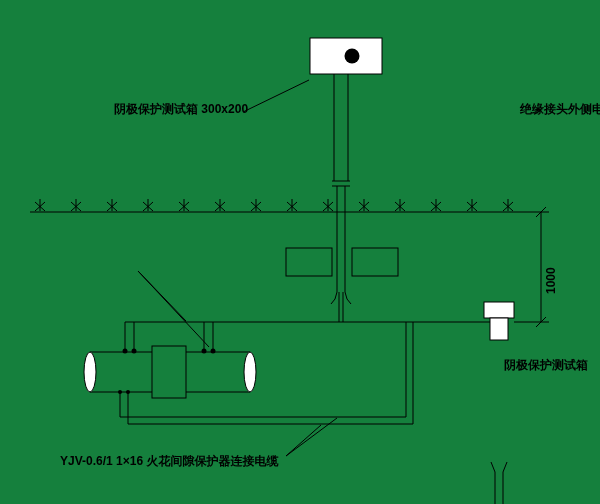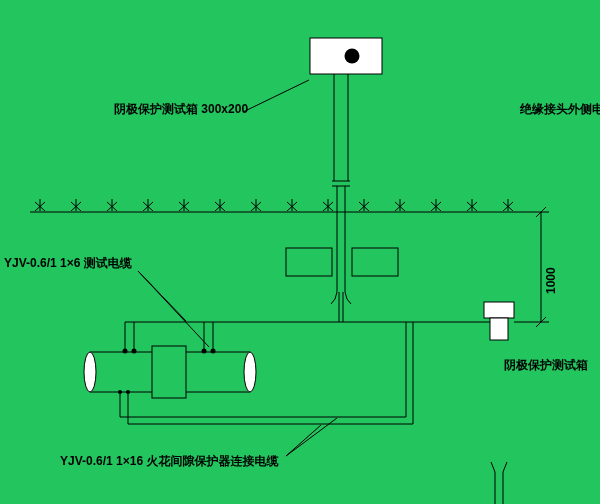--- a/index.html
+++ b/index.html
@@ -1,16 +1,16 @@
 <!DOCTYPE html>
 <html><head>
 <meta charset="utf-8">
 <style>
   html,body{margin:0;padding:0;background:#fff;}
-  .canvas{position:relative;width:600px;height:504px;background:#22c55e;overflow:hidden;
+  .canvas{position:relative;width:600px;height:504px;background:#15803d;overflow:hidden;
           font-family:"Liberation Sans","DejaVu Sans",sans-serif;}
   .canvas svg{position:absolute;left:0;top:0;}
   svg line,svg polyline,svg path,svg rect,svg ellipse{stroke:#000;stroke-width:1;fill:none;}
   svg .dot{fill:#000;stroke:none;}
   svg .white{fill:#fff;}
   svg text{font:bold 9px "Liberation Sans","DejaVu Sans",sans-serif;fill:#000;stroke:none;}
   .lbl{position:absolute;font-weight:bold;font-size:12px;color:#000;white-space:nowrap;line-height:1.1;}
   .dim-v{transform:rotate(-90deg);transform-origin:0 0;}
   .watermark{position:absolute;left:62px;top:204px;font-family:"Liberation Serif","DejaVu Serif",serif;
              font-weight:bold;font-size:39px;letter-spacing:0;color:#111111;opacity:.82;white-space:nowrap;}
@@ -131,18 +131,17 @@
     </g>
 
     <g>
       <path d="M491,462 L495,472 L495,504"></path>
       <path d="M507,462 L503,472 L503,504"></path>
     </g>
   </svg>
 
   <div class="lbl" style="left:114px;top:103px;">阴极保护测试箱 300x200</div>
   <div class="lbl" style="left:520px;top:103px;">绝缘接头外侧电缆</div>
-  <div class="lbl" style="left:4px;top:257px;">YJV-0.6/1 1×6 测试电缆</div>
   <div class="lbl" style="left:504px;top:359px;">阴极保护测试箱</div>
   <div class="lbl" style="left:60px;top:455px;">YJV-0.6/1 1×16 火花间隙保护器连接电缆</div>
   <div class="lbl dim-v" style="left:545px;top:294px;">1000</div>
 
 </div>
 
 </body></html>

